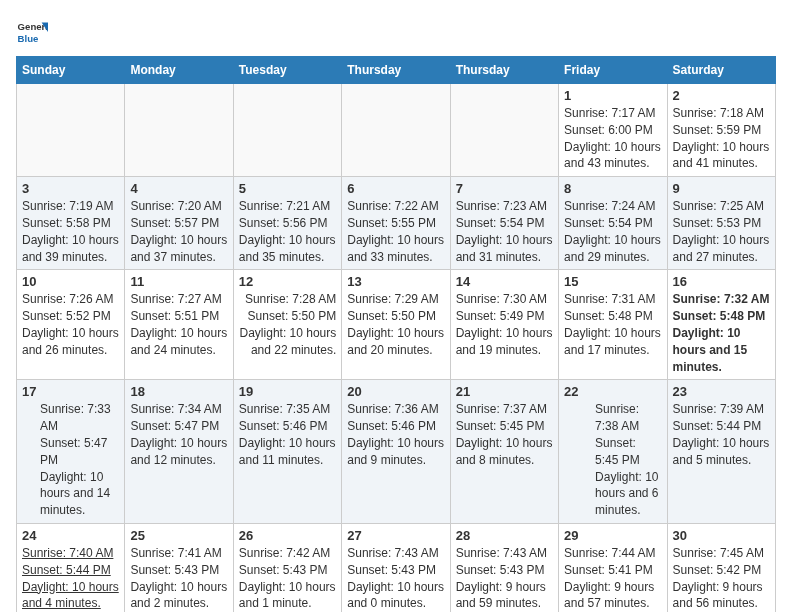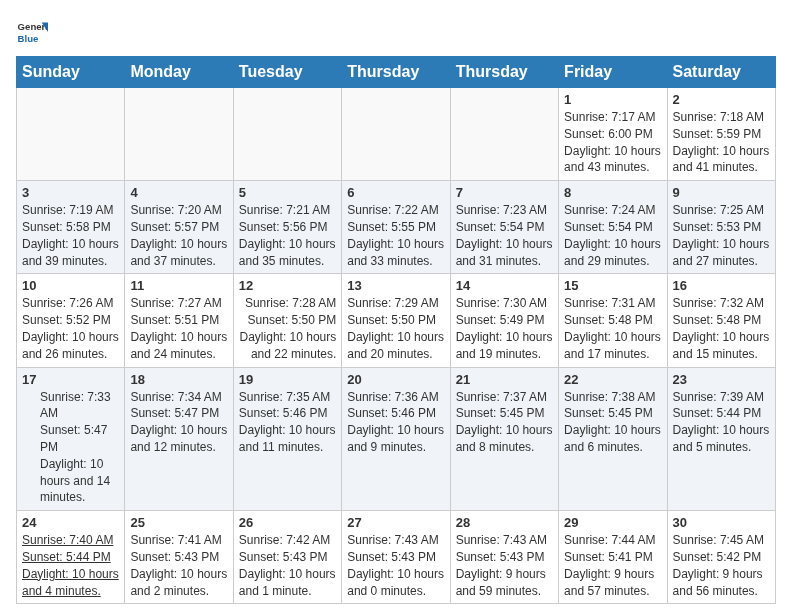--- a/index.html
+++ b/index.html
@@ -40,21 +40,21 @@
     table {
       width: 100%;
       border-collapse: collapse;
       font-size: 11px;
     }
     th {
       background-color: #2c7bb6;
       color: #fff;
       text-align: left;
       padding: 6px 5px;
-      font-size: 16px;
+      font-size: 12px;
       font-weight: bold;
       border: 1px solid #2c7bb6;
     }
     td {
       border: 1px solid #ccc;
       vertical-align: top;
       padding: 4px 5px;
       width: 14.28%;
       min-height: 70px;
       height: 80px;
@@ -203,21 +203,21 @@
 Daylight: 10 hours and 19 minutes.</div>
         </td>
         <td>
           <div class="day-num">15</div>
           <div class="day-info" style="white-space: pre-line;">Sunrise: 7:31 AM
 Sunset: 5:48 PM
 Daylight: 10 hours and 17 minutes.</div>
         </td>
         <td>
           <div class="day-num">16</div>
-          <div class="day-info" style="white-space: pre-line;">Sunrise: 7:32 AM
+          <div class="day-info" style="white-space: pre-line; font-weight: bold;">Sunrise: 7:32 AM
 Sunset: 5:48 PM
 Daylight: 10 hours and 15 minutes.</div>
         </td>
       </tr>
       <tr>
         <td class="shaded">
           <div class="day-num">17</div>
           <div class="day-info" style="white-space: pre-line; margin-left: 18px;">Sunrise: 7:33 AM
 Sunset: 5:47 PM
 Daylight: 10 hours and 14 minutes.</div>
@@ -241,21 +241,21 @@
 Daylight: 10 hours and 9 minutes.</div>
         </td>
         <td class="shaded">
           <div class="day-num">21</div>
           <div class="day-info" style="white-space: pre-line;">Sunrise: 7:37 AM
 Sunset: 5:45 PM
 Daylight: 10 hours and 8 minutes.</div>
         </td>
         <td class="shaded">
           <div class="day-num">22</div>
-          <div class="day-info" style="white-space: pre-line;">Sunrise: 7:38 AM
+          <div class="day-info" style="white-space: pre-line; margin-left: 31px;">Sunrise: 7:38 AM
 Sunset: 5:45 PM
 Daylight: 10 hours and 6 minutes.</div>
         </td>
         <td class="shaded">
           <div class="day-num">23</div>
           <div class="day-info" style="white-space: pre-line;">Sunrise: 7:39 AM
 Sunset: 5:44 PM
 Daylight: 10 hours and 5 minutes.</div>
         </td>
       </tr>

